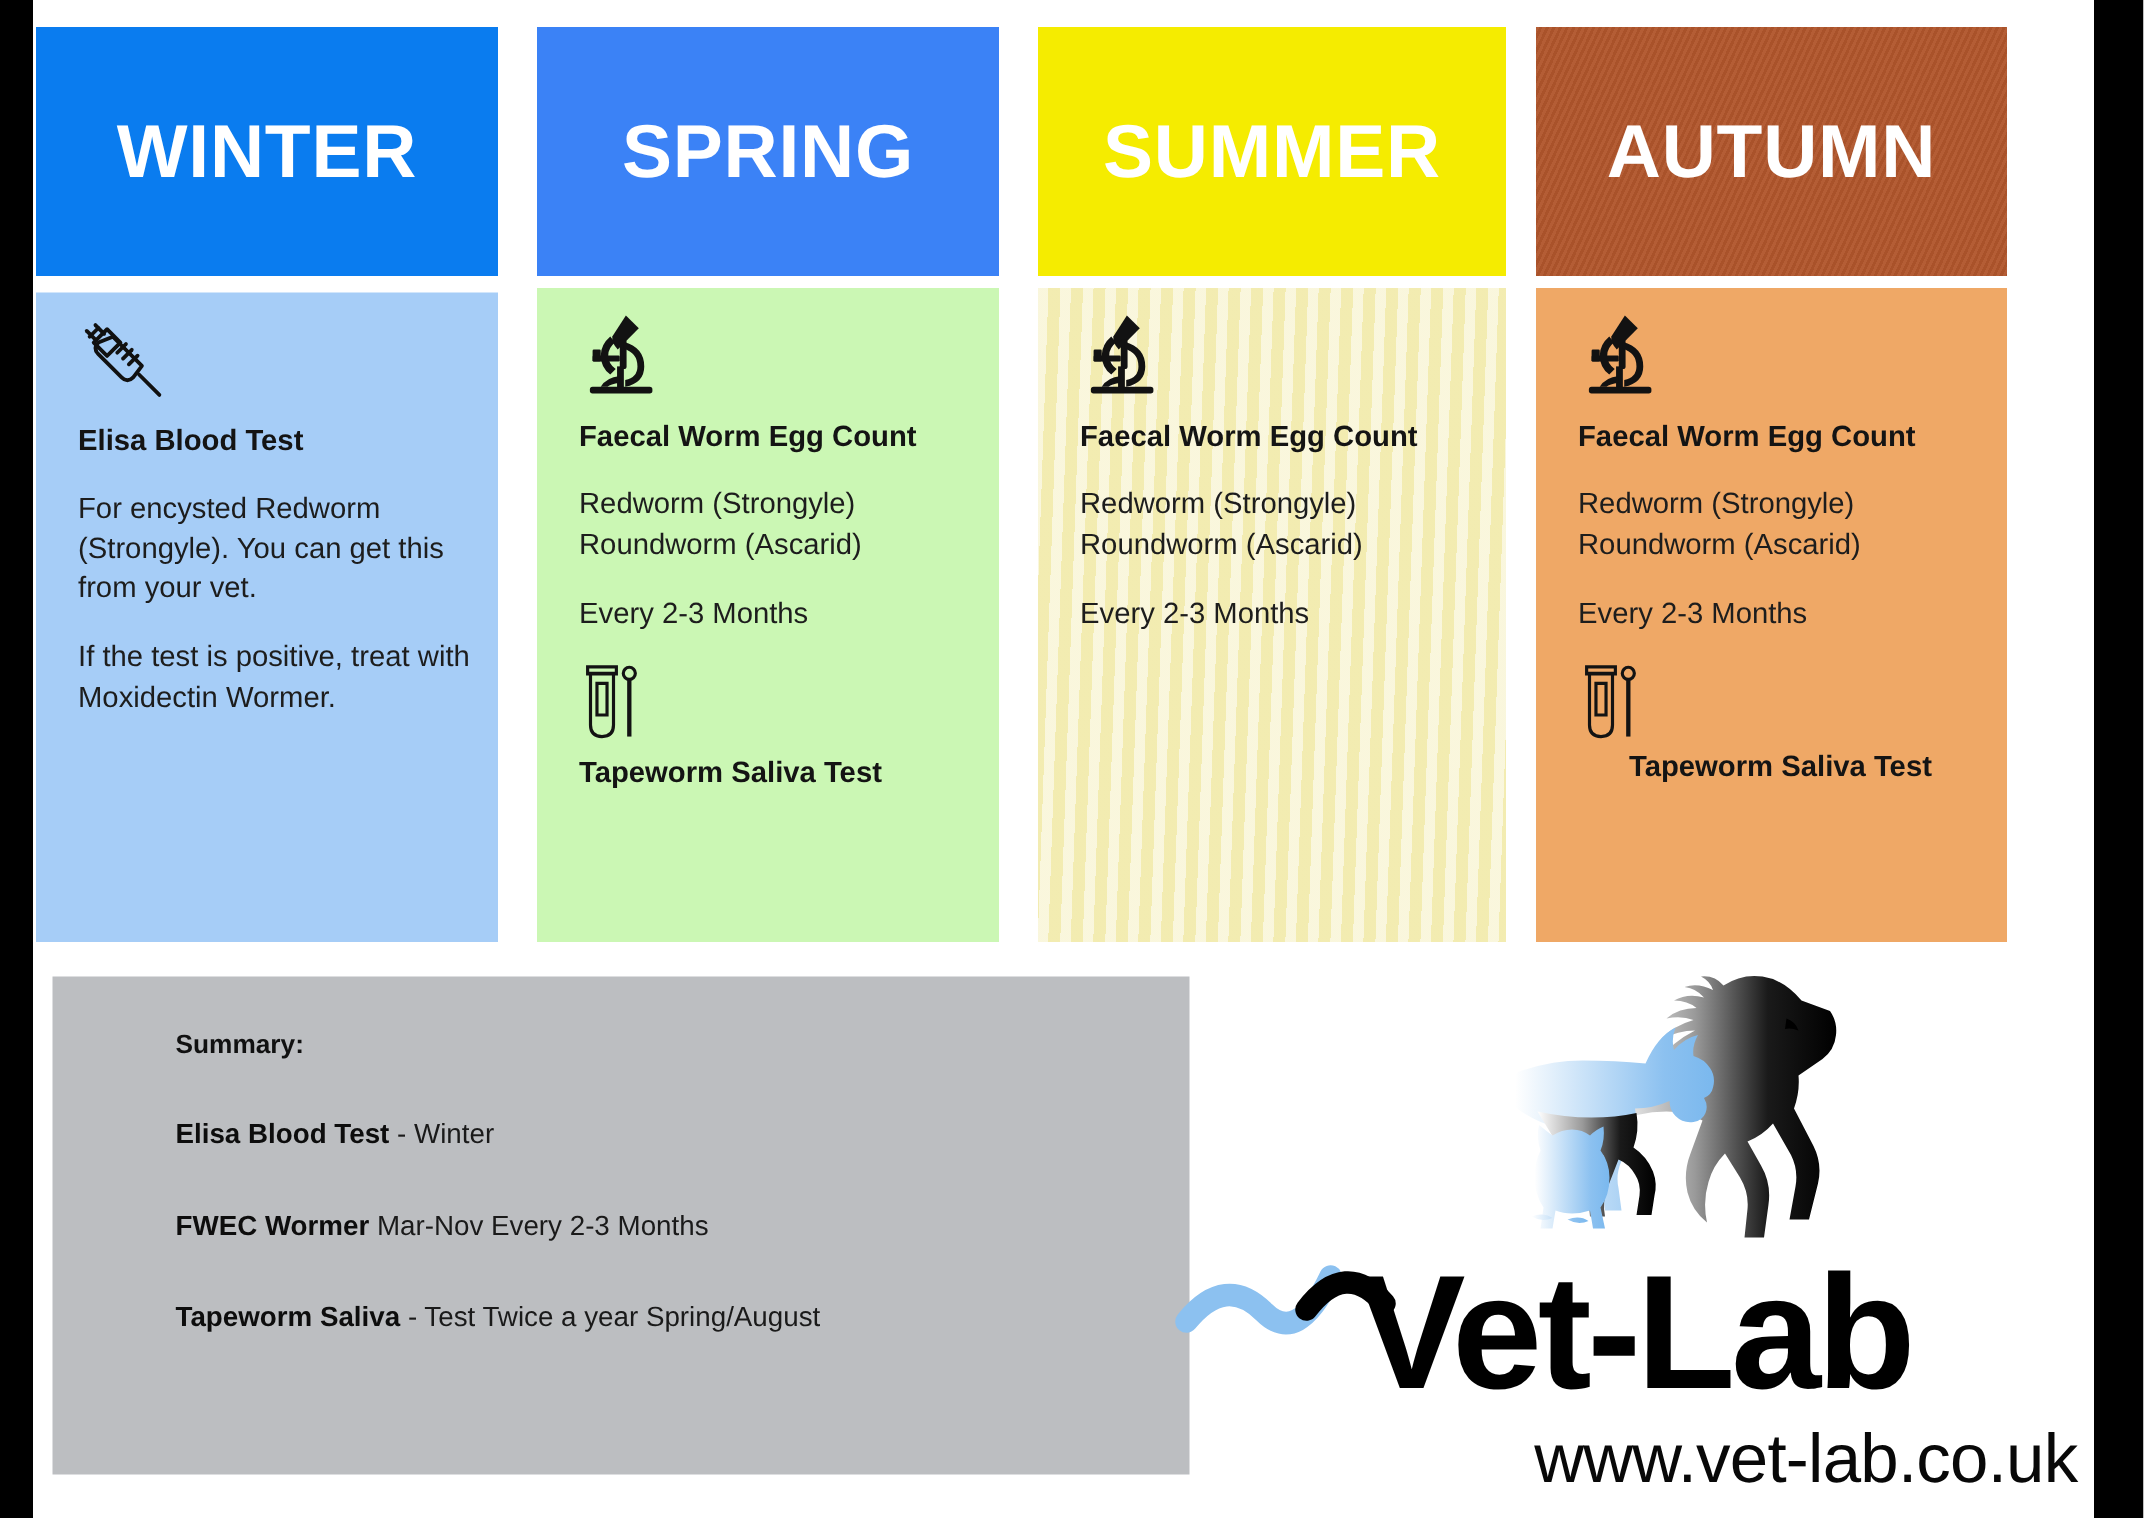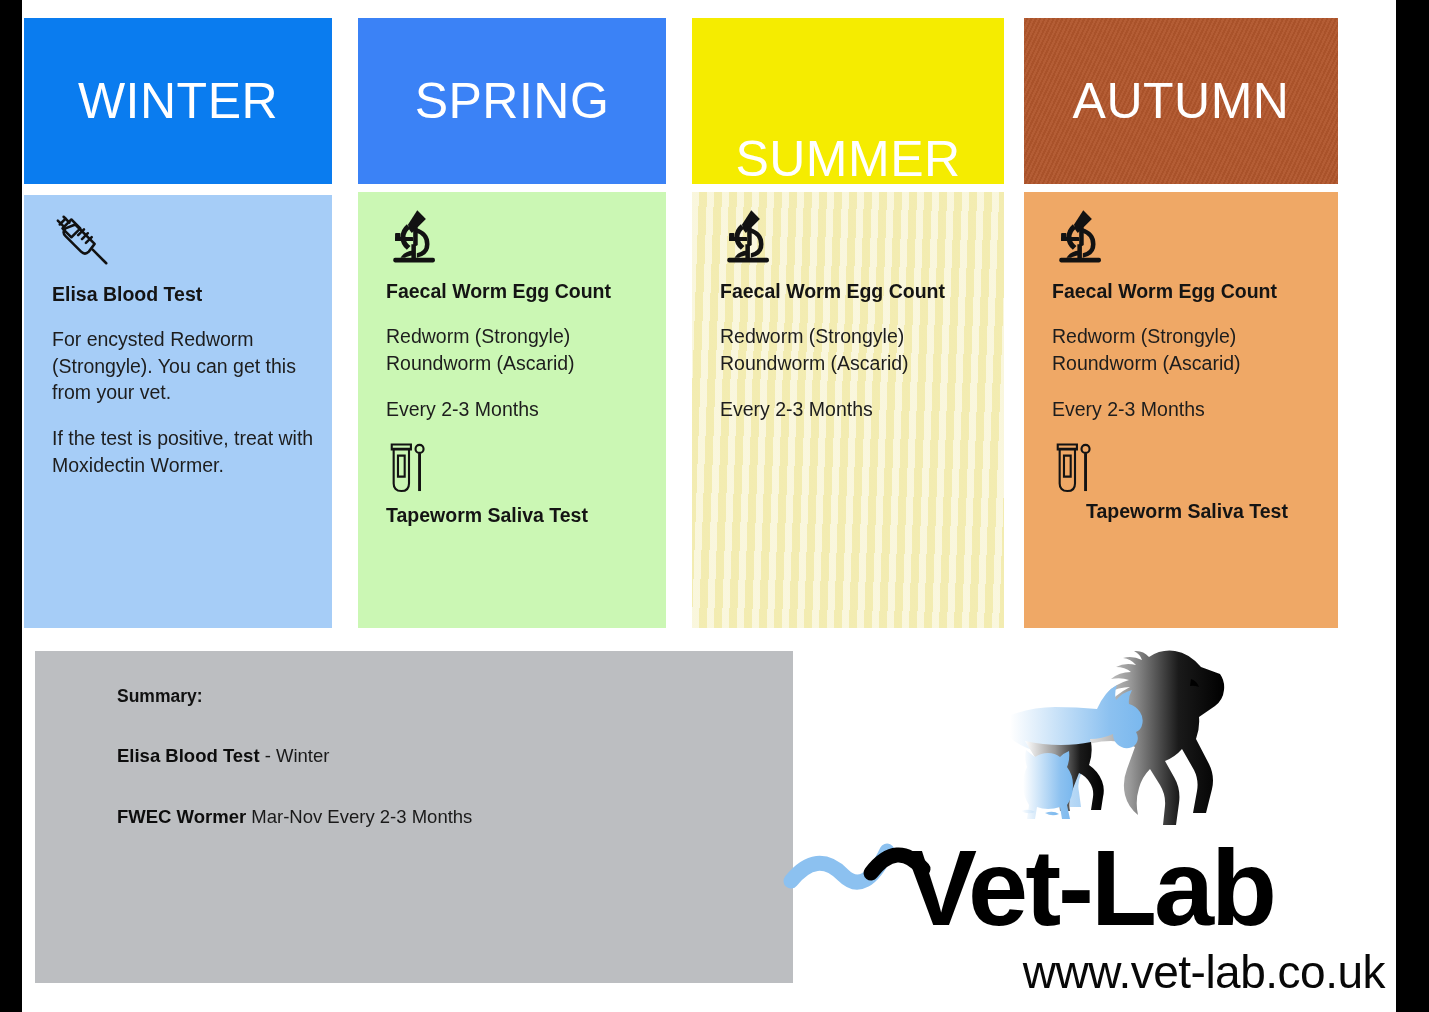--- a/index.html
+++ b/index.html
@@ -37,21 +37,21 @@
   }
   .season-header {
     position: absolute;
     left: 0; top: 0;
     display: flex;
     align-items: center;
     justify-content: center;
   }
   .season-title {
     color: #ffffff;
-    font-weight: normal;
+    font-weight: bold;
     font-size: 50px;
     letter-spacing: 0.5px;
     line-height: 1;
     white-space: nowrap;
   }
   .season-body {
     position: absolute;
     left: 0;
     overflow: hidden;
   }
@@ -90,21 +90,21 @@
   .sub-test-name.indent { margin-left: 34px; }
 
   
   #col-winter  { left: 24px;   width: 308px; }
   #col-spring  { left: 358px;  width: 308px; }
   #col-summer  { left: 692px;  width: 312px; }
   #col-autumn  { left: 1024px; width: 314px; }
 
   #col-winter  .season-header { width: 308px; height: 166px; background: #0A7CEF; }
   #col-spring  .season-header { width: 308px; height: 166px; background: #3b82f6; }
-  #col-summer  .season-header { width: 312px; height: 166px; background: #F5EC00; align-items: flex-end; }
+  #col-summer  .season-header { width: 312px; height: 166px; background: #F5EC00; }
   #col-autumn  .season-header { width: 314px; height: 166px;
       background:
         repeating-linear-gradient(115deg, rgba(255,255,255,0.045) 0 2px, rgba(0,0,0,0.045) 2px 4px),
         #B1562C; }
 
   #col-winter  .season-body { top: 177px; width: 308px; height: 433px; background: #A6CDF7; }
   #col-spring  .season-body { top: 174px; width: 308px; height: 436px; background: #CBF7B4; }
   #col-summer  .season-body { top: 174px; width: 312px; height: 436px;
       background:
         repeating-linear-gradient(92deg, rgba(255,255,255,0.5) 0 7px, rgba(240,232,160,0.35) 7px 15px),
@@ -319,20 +319,21 @@
 </div>
 
 <div id="summary-panel">
   <div class="summary-inner">
     <p class="summary-heading">Summary:</p>
 
     <p class="summary-line"><span class="lbl">Elisa Blood Test</span><span class="val"> - Winter</span></p>
 
     <p class="summary-line"><span class="lbl">FWEC Wormer</span><span class="val"> Mar-Nov Every 2-3 Months</span></p>
 
+    <p class="summary-line"><span class="lbl">Tapeworm Saliva</span><span class="val"> - Test Twice a year Spring/August</span></p>
 
   </div>
 </div>
 
 <div id="logo-block">
 
   <div id="logo-mark">
     <svg width="230" height="190" viewBox="0 0 230 190">
       <defs>
         <linearGradient id="fadeBlk" x1="0" y1="0" x2="1" y2="0">

